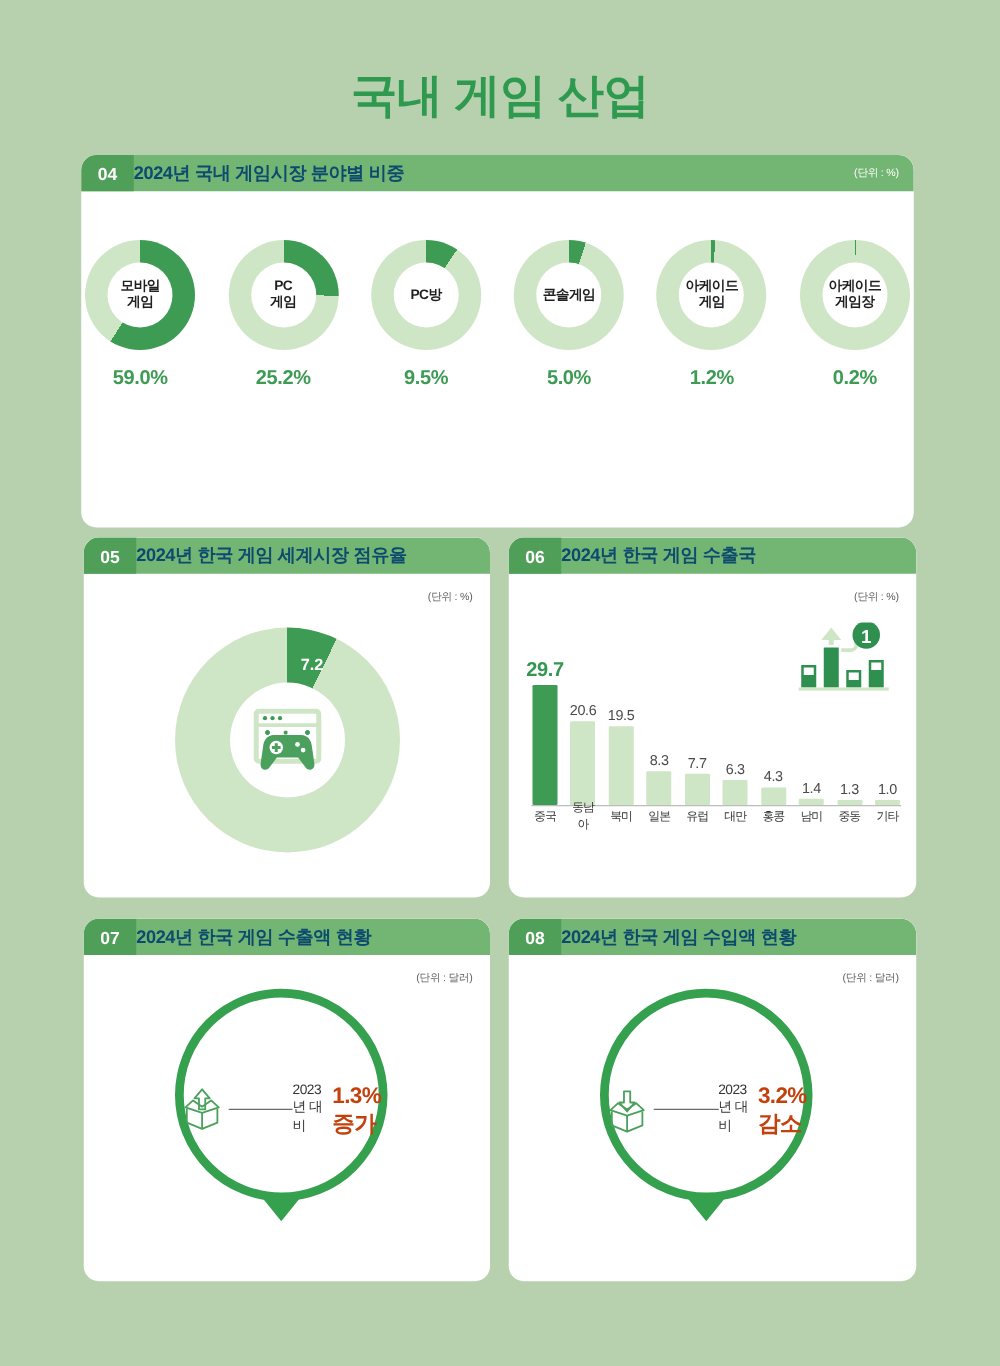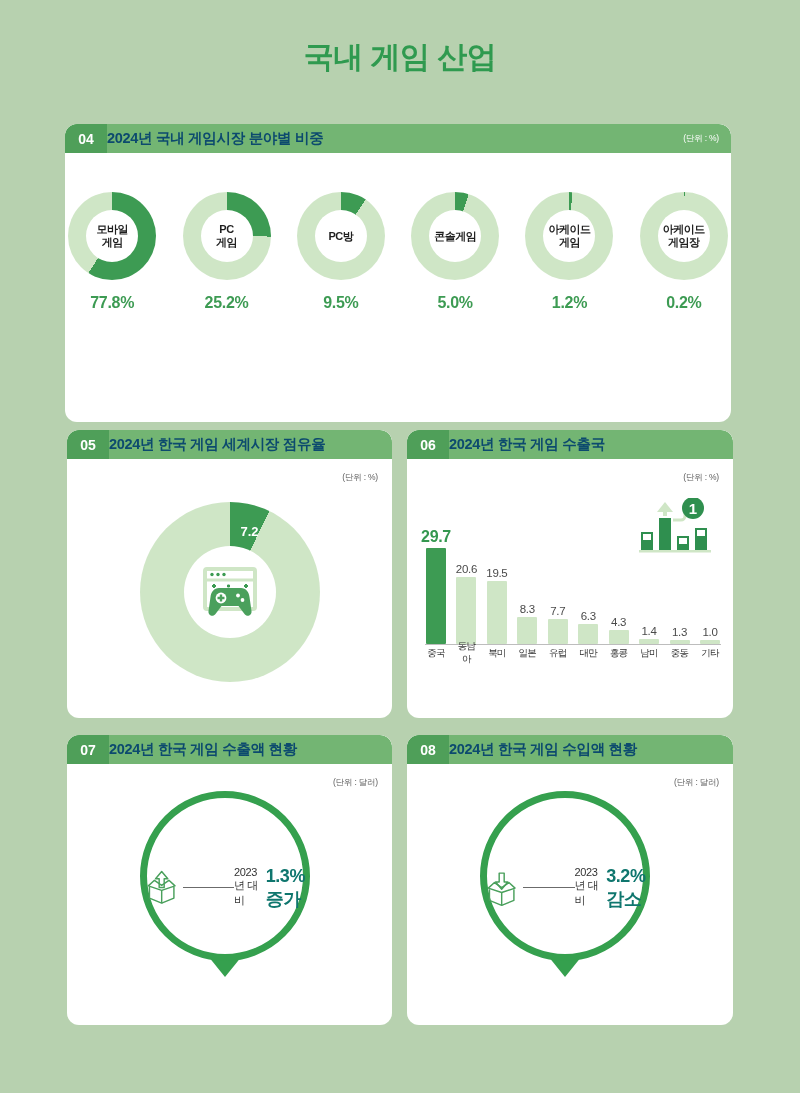--- a/index.html
+++ b/index.html
@@ -8,25 +8,25 @@
     background:#b7d1af;
     font-family:"Liberation Sans","DejaVu Sans",sans-serif;
     -webkit-font-smoothing:antialiased;
     overflow:hidden;
   }
   .page{position:relative;width:800px;height:1093px;box-sizing:border-box;}
 
   
   .main-title{
     text-align:center;
-    font-size:30px;
+    font-size:37px;
     font-weight:bold;
     color:#2f9a4f;
     letter-spacing:-0.5px;
-    padding-top:42px;
+    padding-top:58px;
     line-height:1;
   }
 
   
   .card{
     position:absolute;
     background:#ffffff;
     border-radius:12px;
     overflow:hidden;
     box-sizing:border-box;
@@ -255,21 +255,21 @@
     margin:6px 0 5px 0;
   }
   .pin-sub{
     font-size:11px;
     color:#333333;
     letter-spacing:-0.4px;
   }
   .pin-main{
     font-size:18px;
     font-weight:bold;
-    color:#0f766e;
+    color:#c2410c;
     letter-spacing:-0.5px;
     margin-top:2px;
   }
 </style>
 </head>
 <body>
 
 <div class="page">
 
   <div class="main-title">국내 게임 산업</div>
@@ -281,21 +281,21 @@
       <div class="head-unit">(단위 : %)</div>
     </div>
     <div class="donut-row" id="donut-row">
         <div class="donut-item">
           <div class="donut-wrap" style="background: conic-gradient(rgb(61, 155, 83) 0%, rgb(61, 155, 83) 59%, rgb(207, 230, 198) 59%, rgb(207, 230, 198) 100%); border-radius: 50%;">
             <div class="hole">
               <div class="donut-label">모바일
 게임</div>
             </div>
           </div>
-          <div class="donut-pct">77.8%</div>
+          <div class="donut-pct">59.0%</div>
         </div>
         <div class="donut-item">
           <div class="donut-wrap" style="background: conic-gradient(rgb(61, 155, 83) 0%, rgb(61, 155, 83) 25.2%, rgb(207, 230, 198) 25.2%, rgb(207, 230, 198) 100%); border-radius: 50%;">
             <div class="hole">
               <div class="donut-label">PC
 게임</div>
             </div>
           </div>
           <div class="donut-pct">25.2%</div>
         </div>

